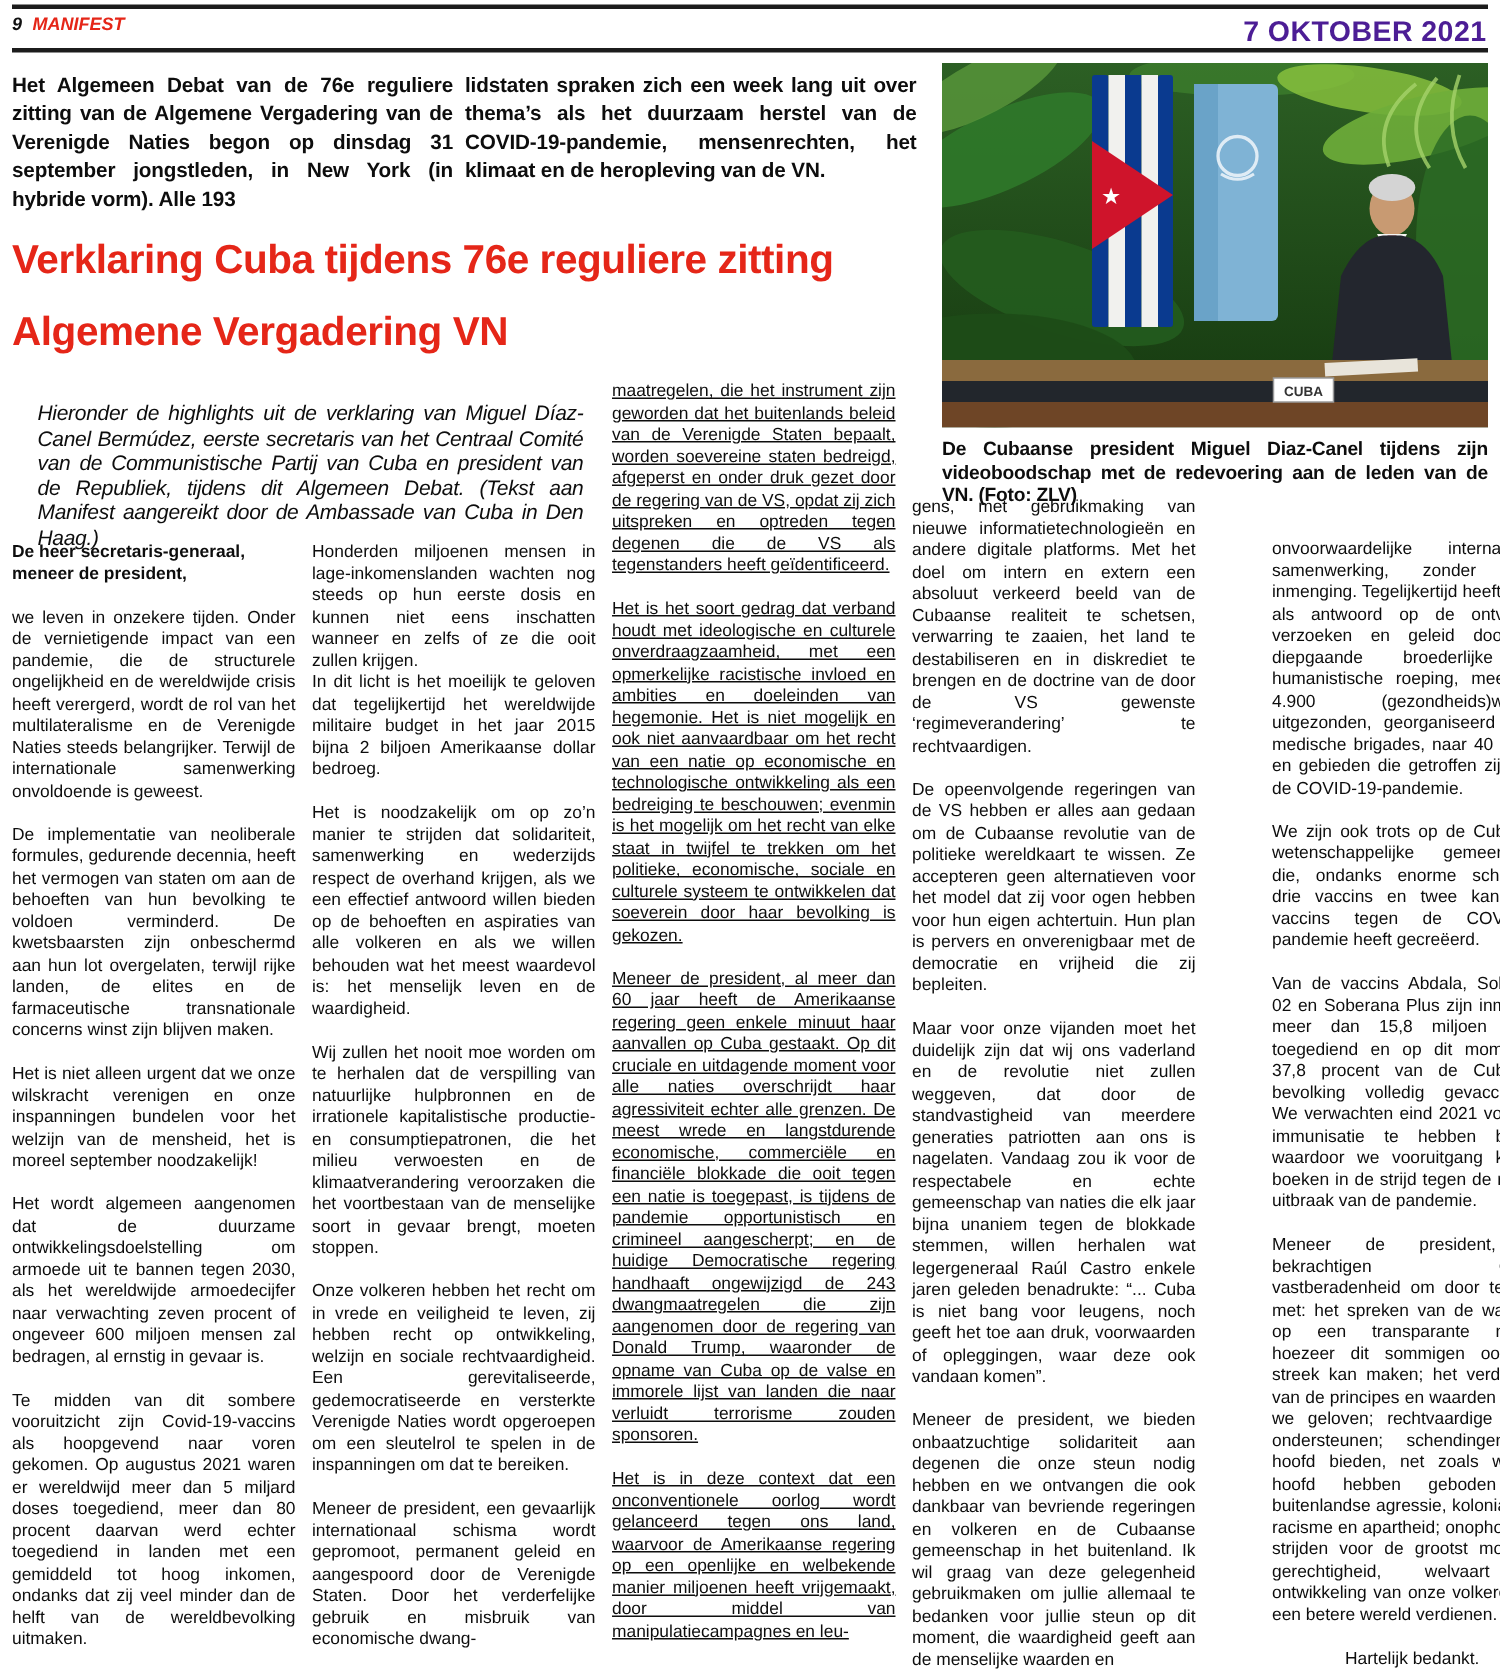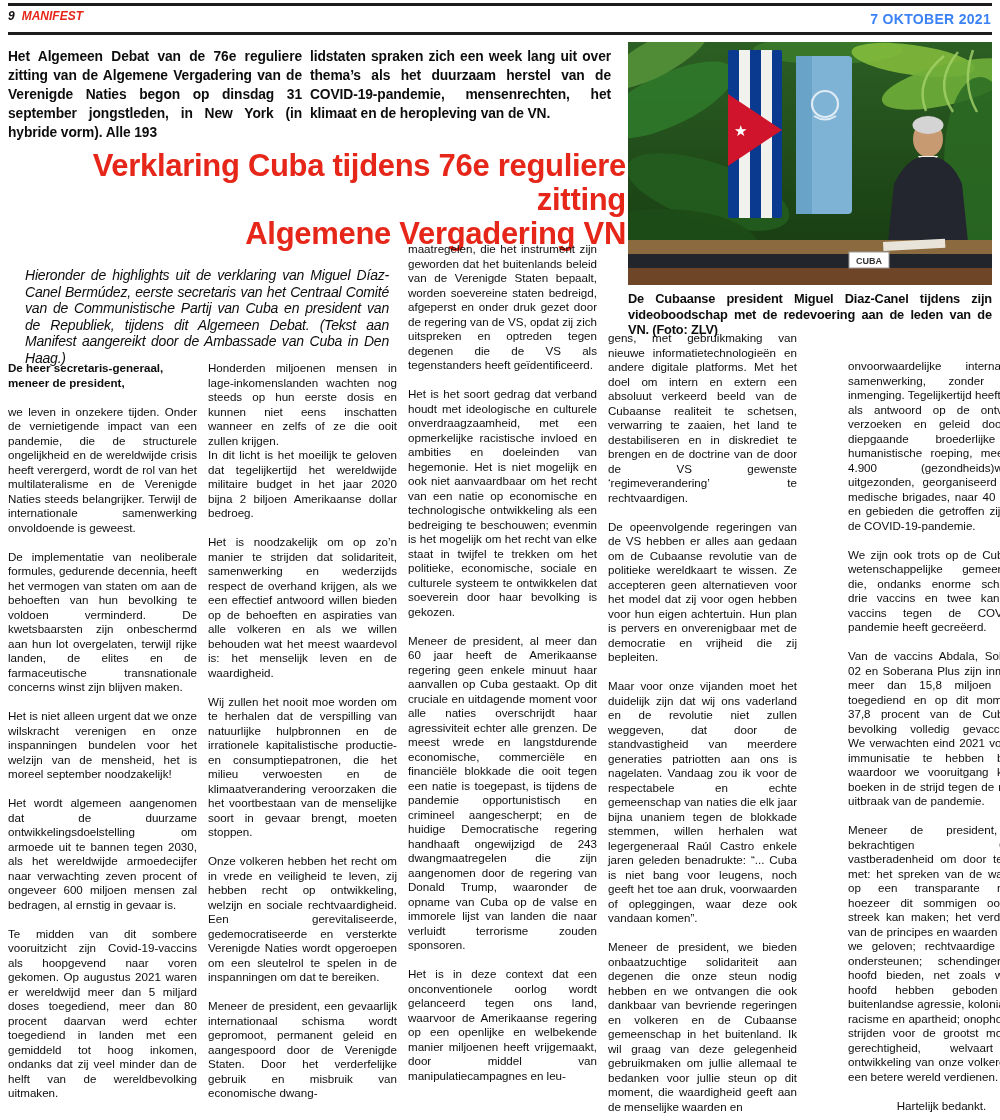--- a/index.html
+++ b/index.html
@@ -8,43 +8,43 @@
     font-family:"Liberation Sans",sans-serif;color:#111;
     -webkit-font-smoothing:antialiased;
   }
   .rule{position:absolute;left:8px;width:984px;height:2.5px;background:#1c1c1c;}
   .rule.top{top:3px;}
   .rule.under{top:32px;}
 
   .masthead-left{position:absolute;left:8px;top:9px;font-style:italic;font-weight:bold;font-size:12px;letter-spacing:0;}
   .masthead-left .pagenum{color:#111;margin-right:7px;}
   .masthead-left .title{color:#e52618;}
-  .masthead-date{position:absolute;right:9px;top:11px;font-weight:bold;font-size:14px;letter-spacing:.3px;color:#3b82f6;}
+  .masthead-date{position:absolute;right:9px;top:11px;font-weight:bold;font-size:19px;letter-spacing:.3px;color:#4c1d95;}
 
   .intro-col{position:absolute;top:47px;font-weight:bold;font-size:13.8px;line-height:19px;text-align:justify;letter-spacing:-.1px;color:#0d0d0d;}
   .intro-col p{margin:0;}
   .intro-left{left:8px;width:294px;}
   .intro-right{left:310px;width:301px;}
 
-  .headline{position:absolute;left:8px;top:149px;width:618px;color:#e52618;font-weight:bold;font-size:31px;line-height:34px;letter-spacing:-.3px;text-align:right;}
+  .headline{position:absolute;left:8px;top:149px;width:618px;color:#e52618;font-weight:bold;font-size:27px;line-height:48px;letter-spacing:-.3px;}
 
   .lede{position:absolute;left:8px;top:250px;width:398px;font-style:italic;font-size:14px;line-height:16.6px;text-align:justify;letter-spacing:-.2px;color:#0d0d0d;}
   .lede p{margin:17px;}
 
   .photo-wrap{position:absolute;left:628px;top:42px;width:364px;height:243px;}
   .caption{position:absolute;left:628px;top:291px;width:364px;font-weight:bold;font-size:12.8px;line-height:15.6px;letter-spacing:-.15px;text-align:justify;color:#0d0d0d;}
 
   .bodycol{position:absolute;width:189px;font-size:11.6px;line-height:14.5px;text-align:justify;letter-spacing:0;color:#0d0d0d;}
   .bodycol p{margin:0 0 14.5px 0;}
   .bodycol p.tight{margin-bottom:0;}
   .col-heading{font-weight:bold;white-space:pre-line;text-align:left;margin:0;}
   .closing{font-weight:normal;text-align:center;}
   #col1{left:8px;top:361px;}
   #col2{left:208px;top:361px;}
-  #col3{left:408px;top:242px;}
+  #col3{left:408px;top:254px;text-decoration:underline;}
   #col4{left:608px;top:331px;}
   #col5{left:848px;top:331px;width:187px;margin-top:28px;}
 </style>
 </head>
 <body>
 
 <div class="page">
 
   <div class="rule top"></div>
 
@@ -133,21 +133,21 @@
 meneer de president,</p>
     <p>we leven in onzekere tijden. Onder de vernietigende impact van een pandemie, die de structurele ongelijkheid en de wereldwijde crisis heeft verergerd, wordt de rol van het multilateralisme en de Verenigde Naties steeds belangrijker. Terwijl de internationale samenwerking onvoldoende is geweest.</p>
     <p>De implementatie van neoliberale formules, gedurende decennia, heeft het vermogen van staten om aan de behoeften van hun bevolking te voldoen verminderd. De kwetsbaarsten zijn onbeschermd aan hun lot overgelaten, terwijl rijke landen, de elites en de farmaceutische transnationale concerns winst zijn blijven maken.</p>
     <p>Het is niet alleen urgent dat we onze wilskracht verenigen en onze inspanningen bundelen voor het welzijn van de mensheid, het is moreel september noodzakelijk!</p>
     <p>Het wordt algemeen aangenomen dat de duurzame ontwikkelingsdoelstelling om armoede uit te bannen tegen 2030, als het wereldwijde armoedecijfer naar verwachting zeven procent of ongeveer 600 miljoen mensen zal bedragen, al ernstig in gevaar is.</p>
     <p>Te midden van dit sombere vooruitzicht zijn Covid-19-vaccins als hoopgevend naar voren gekomen. Op augustus 2021 waren er wereldwijd meer dan 5 miljard doses toegediend, meer dan 80 procent daarvan werd echter toegediend in landen met een gemiddeld tot hoog inkomen, ondanks dat zij veel minder dan de helft van de wereldbevolking uitmaken.</p>
   </div>
 
   <div class="bodycol" id="col2">
     <p class="tight">Honderden miljoenen mensen in lage-inkomenslanden wachten nog steeds op hun eerste dosis en kunnen niet eens inschatten wanneer en zelfs of ze die ooit zullen krijgen.</p>
-    <p>In dit licht is het moeilijk te geloven dat tegelijkertijd het wereldwijde militaire budget in het jaar 2020 bijna 2 biljoen Amerikaanse dollar bedroeg.</p>
+    <p>In dit licht is het moeilijk te geloven dat tegelijkertijd het wereldwijde militaire budget in het jaar 2015 bijna 2 biljoen Amerikaanse dollar bedroeg.</p>
     <p>Het is noodzakelijk om op zo’n manier te strijden dat solidariteit, samenwerking en wederzijds respect de overhand krijgen, als we een effectief antwoord willen bieden op de behoeften en aspiraties van alle volkeren en als we willen behouden wat het meest waardevol is: het menselijk leven en de waardigheid.</p>
     <p>Wij zullen het nooit moe worden om te herhalen dat de verspilling van natuurlijke hulpbronnen en de irrationele kapitalistische productie- en consumptiepatronen, die het milieu verwoesten en de klimaatverandering veroorzaken die het voortbestaan van de menselijke soort in gevaar brengt, moeten stoppen.</p>
     <p>Onze volkeren hebben het recht om in vrede en veiligheid te leven, zij hebben recht op ontwikkeling, welzijn en sociale rechtvaardigheid. Een gerevitaliseerde, gedemocratiseerde en versterkte Verenigde Naties wordt opgeroepen om een sleutelrol te spelen in de inspanningen om dat te bereiken.</p>
     <p>Meneer de president, een gevaarlijk internationaal schisma wordt gepromoot, permanent geleid en aangespoord door de Verenigde Staten. Door het verderfelijke gebruik en misbruik van economische dwang-</p>
   </div>
 
   <div class="bodycol" id="col3">
     <p>maatregelen, die het instrument zijn geworden dat het buitenlands beleid van de Verenigde Staten bepaalt, worden soevereine staten bedreigd, afgeperst en onder druk gezet door de regering van de VS, opdat zij zich uitspreken en optreden tegen degenen die de VS als tegenstanders heeft geïdentificeerd.</p>
     <p>Het is het soort gedrag dat verband houdt met ideologische en culturele onverdraagzaamheid, met een opmerkelijke racistische invloed en ambities en doeleinden van hegemonie. Het is niet mogelijk en ook niet aanvaardbaar om het recht van een natie op economische en technologische ontwikkeling als een bedreiging te beschouwen; evenmin is het mogelijk om het recht van elke staat in twijfel te trekken om het politieke, economische, sociale en culturele systeem te ontwikkelen dat soeverein door haar bevolking is gekozen.</p>
     <p>Meneer de president, al meer dan 60 jaar heeft de Amerikaanse regering geen enkele minuut haar aanvallen op Cuba gestaakt. Op dit cruciale en uitdagende moment voor alle naties overschrijdt haar agressiviteit echter alle grenzen. De meest wrede en langstdurende economische, commerciële en financiële blokkade die ooit tegen een natie is toegepast, is tijdens de pandemie opportunistisch en crimineel aangescherpt; en de huidige Democratische regering handhaaft ongewijzigd de 243 dwangmaatregelen die zijn aangenomen door de regering van Donald Trump, waaronder de opname van Cuba op de valse en immorele lijst van landen die naar verluidt terrorisme zouden sponsoren.</p>

